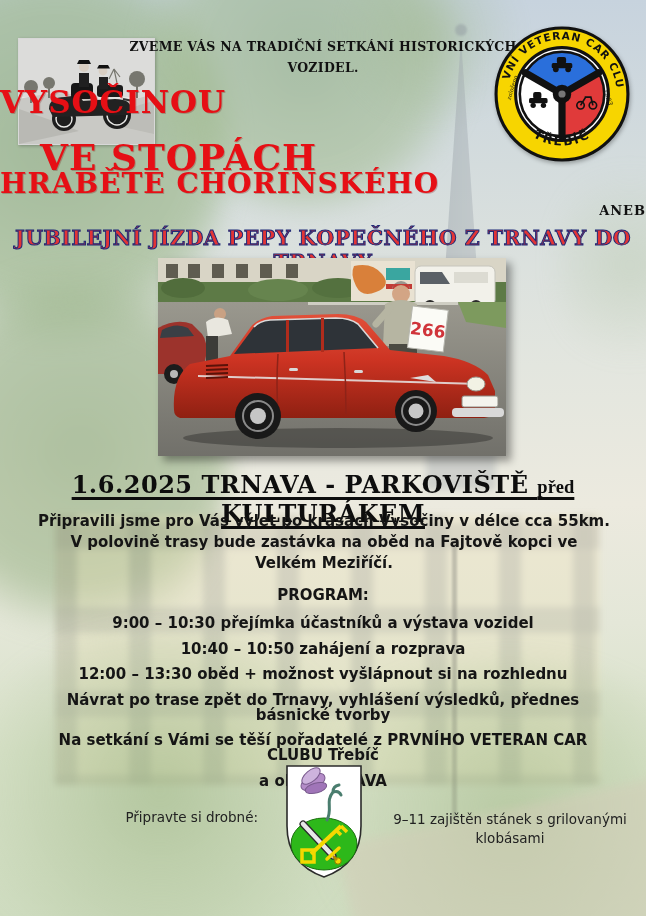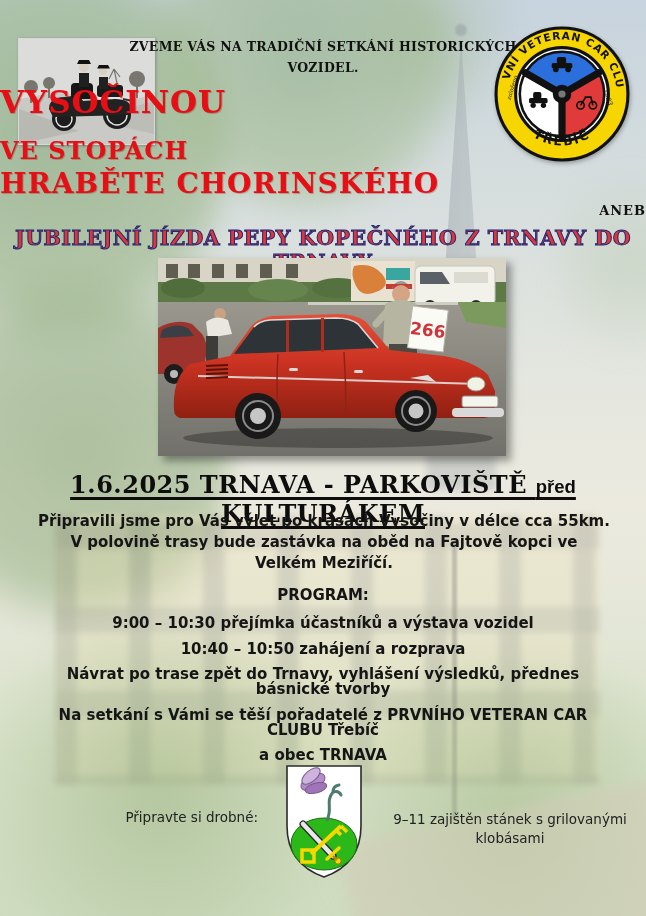--- a/index.html
+++ b/index.html
@@ -38,35 +38,35 @@
 
   .bw-photo{position:absolute;left:18px;top:38px;width:135px;height:105px;border:1px solid #d8d8d8;box-shadow:1px 1px 3px rgba(0,0,0,.25);}
   .invite{position:absolute;left:120px;right:120px;top:36px;text-align:center;
     font-family:"DejaVu Serif",serif;font-weight:700;font-size:12.5px;line-height:21px;letter-spacing:.3px;color:#111;}
   .logo{position:absolute;left:494px;top:26px;width:136px;height:136px;filter:drop-shadow(1px 2px 2px rgba(0,0,0,.3));}
 
   .title1,.title2,.title3{position:absolute;left:0;right:0;text-align:left;
     font-family:"DejaVu Serif",serif;font-weight:700;color:#e60f15;letter-spacing:1px;
     text-shadow:1px 1px 0 rgba(120,0,0,.25);}
   .title1{top:84px;font-size:31px;}
-  .title2{top:136px;font-size:24px;}
+  .title2{top:136px;font-size:36px;margin-left:40px;}
   .title3{top:167px;font-size:28px;}
   .aneb{position:absolute;left:0;right:0;top:203px;text-align:right;
     font-family:"DejaVu Serif",serif;font-weight:700;font-size:13px;color:#111;letter-spacing:1px;}
   .subtitle{position:absolute;left:0;right:0;top:226px;text-align:center;
     font-family:"DejaVu Serif",serif;font-weight:700;font-size:20.5px;letter-spacing:.5px;
     color:#e23436;-webkit-text-stroke:1px #1e2a78;}
 
   .main-photo{position:absolute;left:158px;top:258px;width:348px;height:198px;
     box-shadow:5px 5px 8px rgba(0,0,0,.38);}
 
   .date-heading{position:absolute;left:0;right:0;top:470px;text-align:center;
     font-family:"DejaVu Serif",serif;font-weight:700;font-size:24px;color:#0d0d0d;
     text-decoration:underline;text-decoration-thickness:2.5px;text-underline-offset:4px;letter-spacing:.5px;}
-  .date-heading .small-word{font-family:Liberation Sans, sans-serif;font-size:18.5px;letter-spacing:0;margin-top:7px;}
+  .date-heading .small-word{font-family:Liberation Serif, serif;font-size:18.5px;letter-spacing:0;margin-top:7px;}
 
   .body-block{position:absolute;left:30px;right:30px;top:511px;text-align:center;
     font-size:15px;font-weight:700;color:#151515;}
   .intro{line-height:21px;margin:0 6px 12px 8px;}
   .program-label{margin-bottom:12px;}
   .pline{margin-bottom:10.5px;line-height:15px;}
 
   .footer-left{position:absolute;left:28px;top:808px;width:230px;text-align:right;
     font-size:13.5px;font-weight:400;color:#222;line-height:19px;}
   .footer-left sup{font-size:11px;}
@@ -294,20 +294,21 @@
 
     <div class="date-heading">
       <span>1.6.2025 TRNAVA  - PARKOVIŠTĚ </span><span class="small-word">před</span><span> KULTURÁKEM</span>
     </div>
 
     <div class="body-block">
       <div class="intro">Připravili jsme pro Vás výlet po krásách Vysočiny v  délce cca 55km. V  polovině trasy bude zastávka na oběd na Fajtově kopci ve Velkém Meziříčí.</div>
       <div class="program-label">PROGRAM:</div>
       <div class="pline">9:00 – 10:30  přejímka účastníků a výstava vozidel</div>
       <div class="pline">10:40 – 10:50 zahájení a rozprava</div>
+      <div class="pline">12:00 – 13:30 oběd + možnost vyšlápnout si na rozhlednu</div>
       <div class="pline">Návrat po trase zpět do Trnavy, vyhlášení výsledků, přednes básnické tvorby</div>
       <div class="pline">Na setkání s  Vámi se těší pořadatelé z  PRVNÍHO VETERAN CAR CLUBU Třebíč</div>
       <div class="pline">a obec TRNAVA</div>
     </div>
 
     <div class="footer-left">
       <div>Připravte si drobné:</div>
     </div>
 
     <svg class="arms" viewBox="0 0 82 120">

